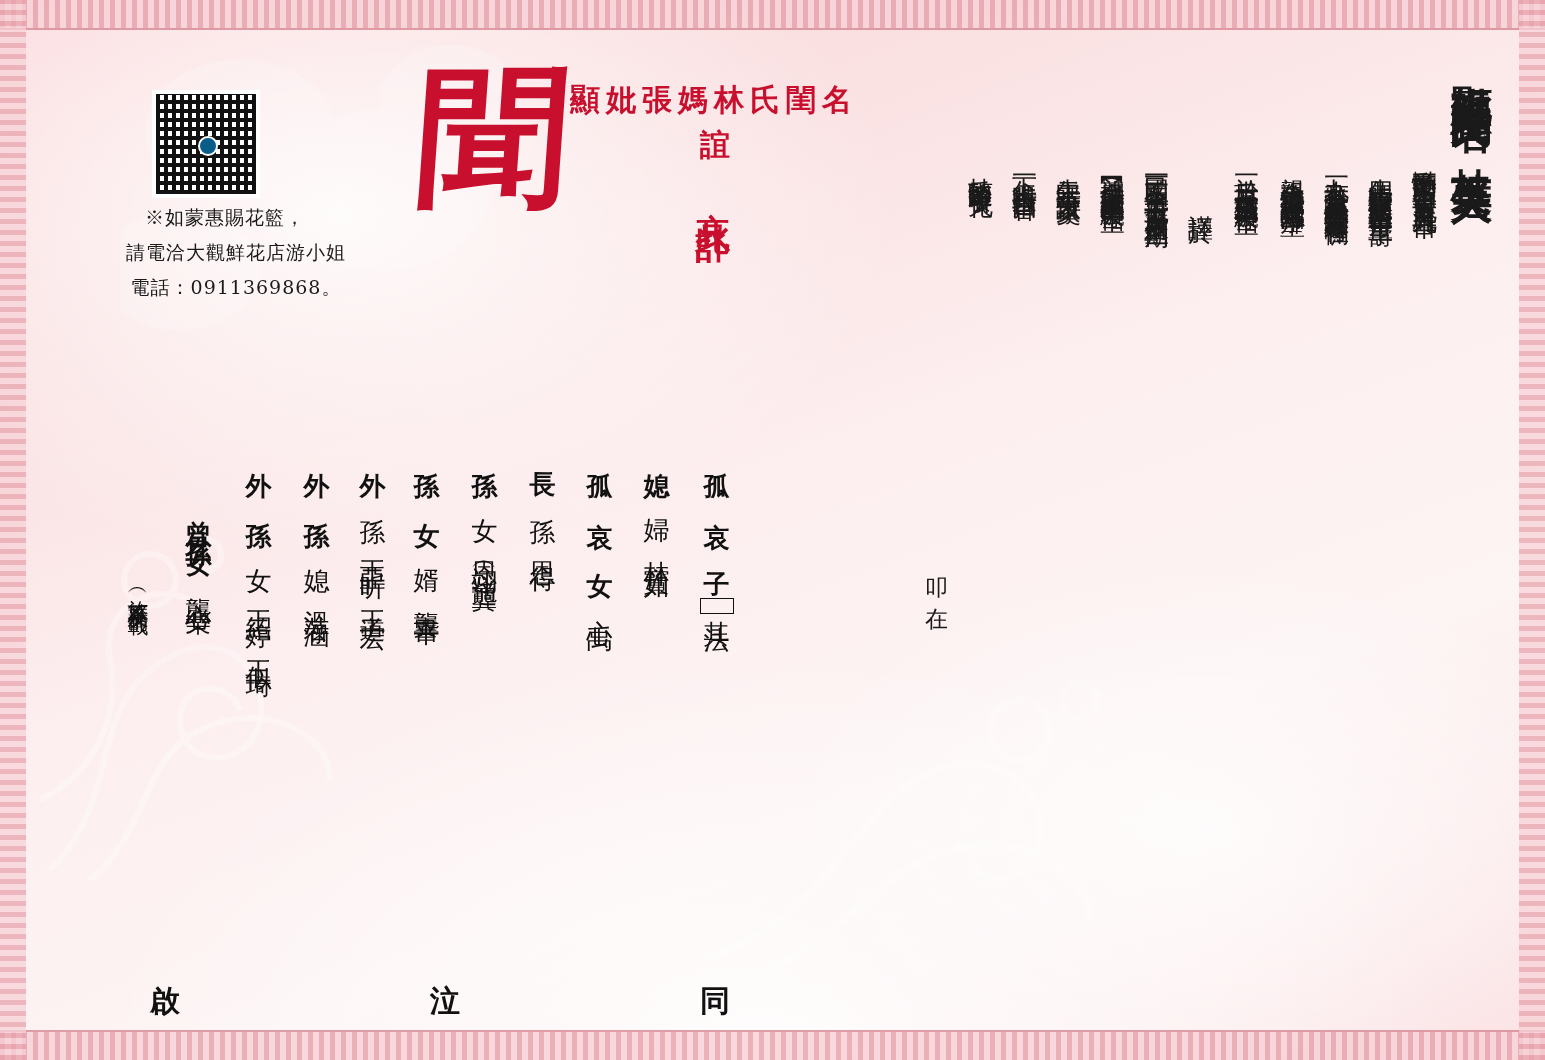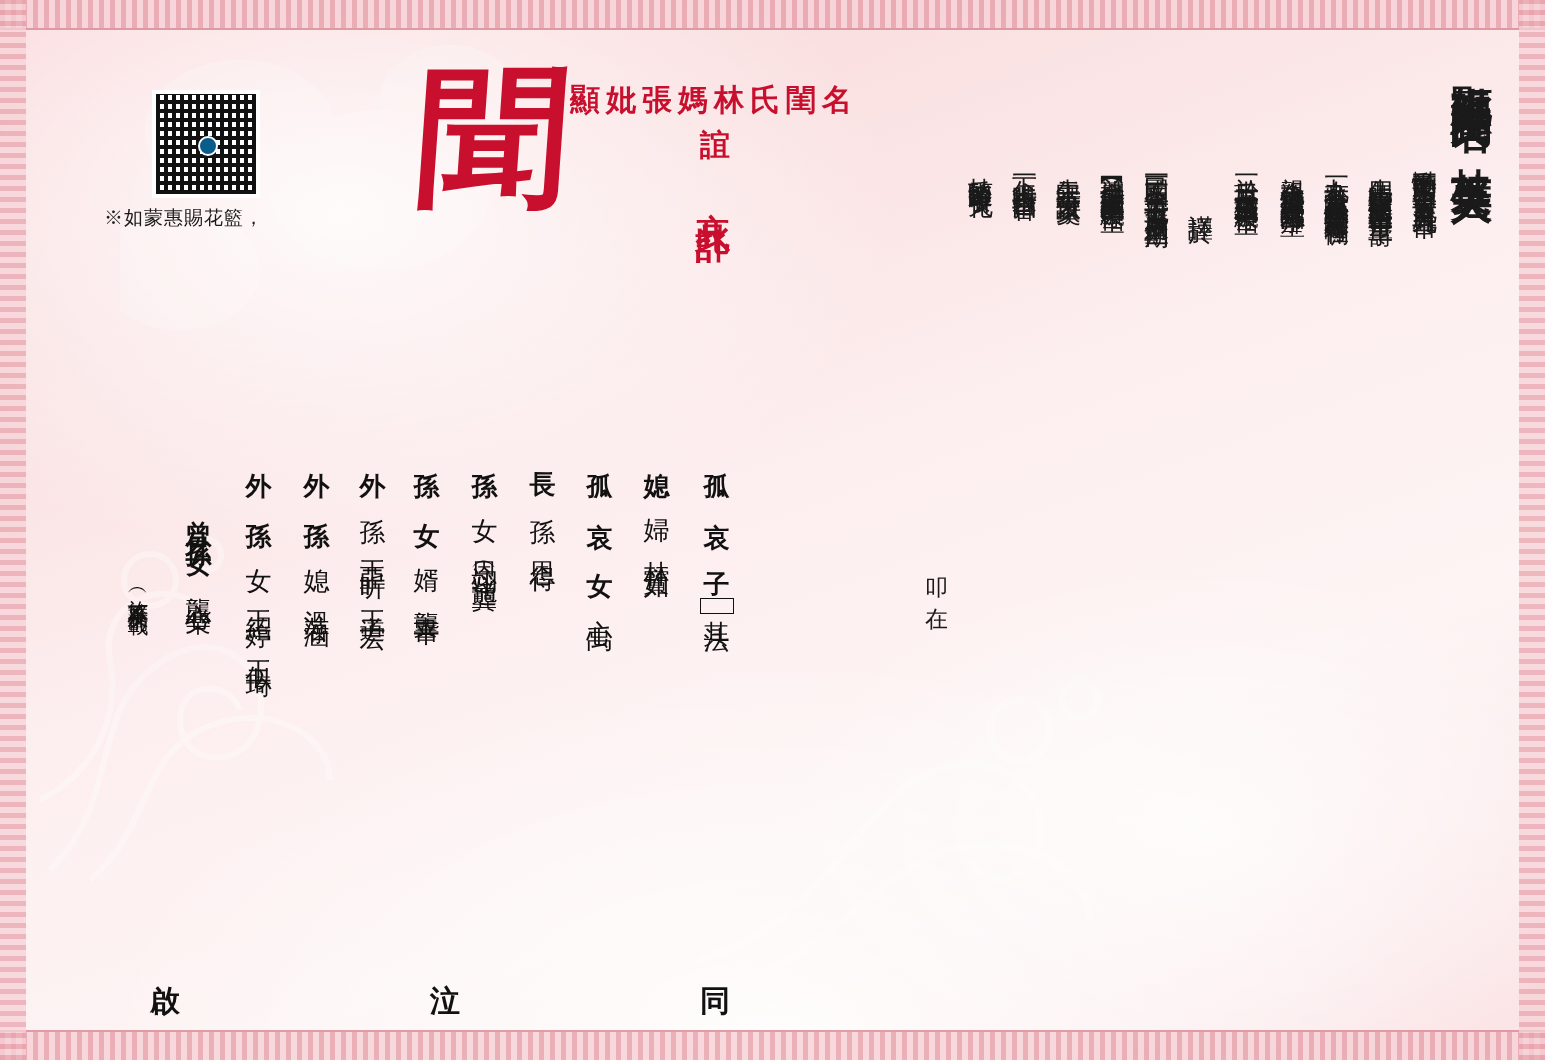--- a/index.html
+++ b/index.html
@@ -281,20 +281,22 @@
   <div id="relations">顯妣張媽林氏閨名</div>
   <div id="relations2">誼</div>
   <div id="condolence">哀此訃</div>
 
   <div id="qr-box">
     <div class="qr"></div>
     <div class="qr-center"></div>
   </div>
   <div id="flower-note">
     <div>※如蒙惠賜花籃，</div>
+    <div class="indent">請電洽大觀鮮花店游小姐</div>
+    <div class="indent">電話：0911369868。</div>
   </div>
 
   <div class="fam" style="left:700px;">
     <span class="role">孤 哀 子</span>
     <span class="boxed">其法</span>
   </div>
   <div class="fam" style="left:640px;">
     <span class="role">媳</span>
     <span>婦 林寶如</span>
   </div>

